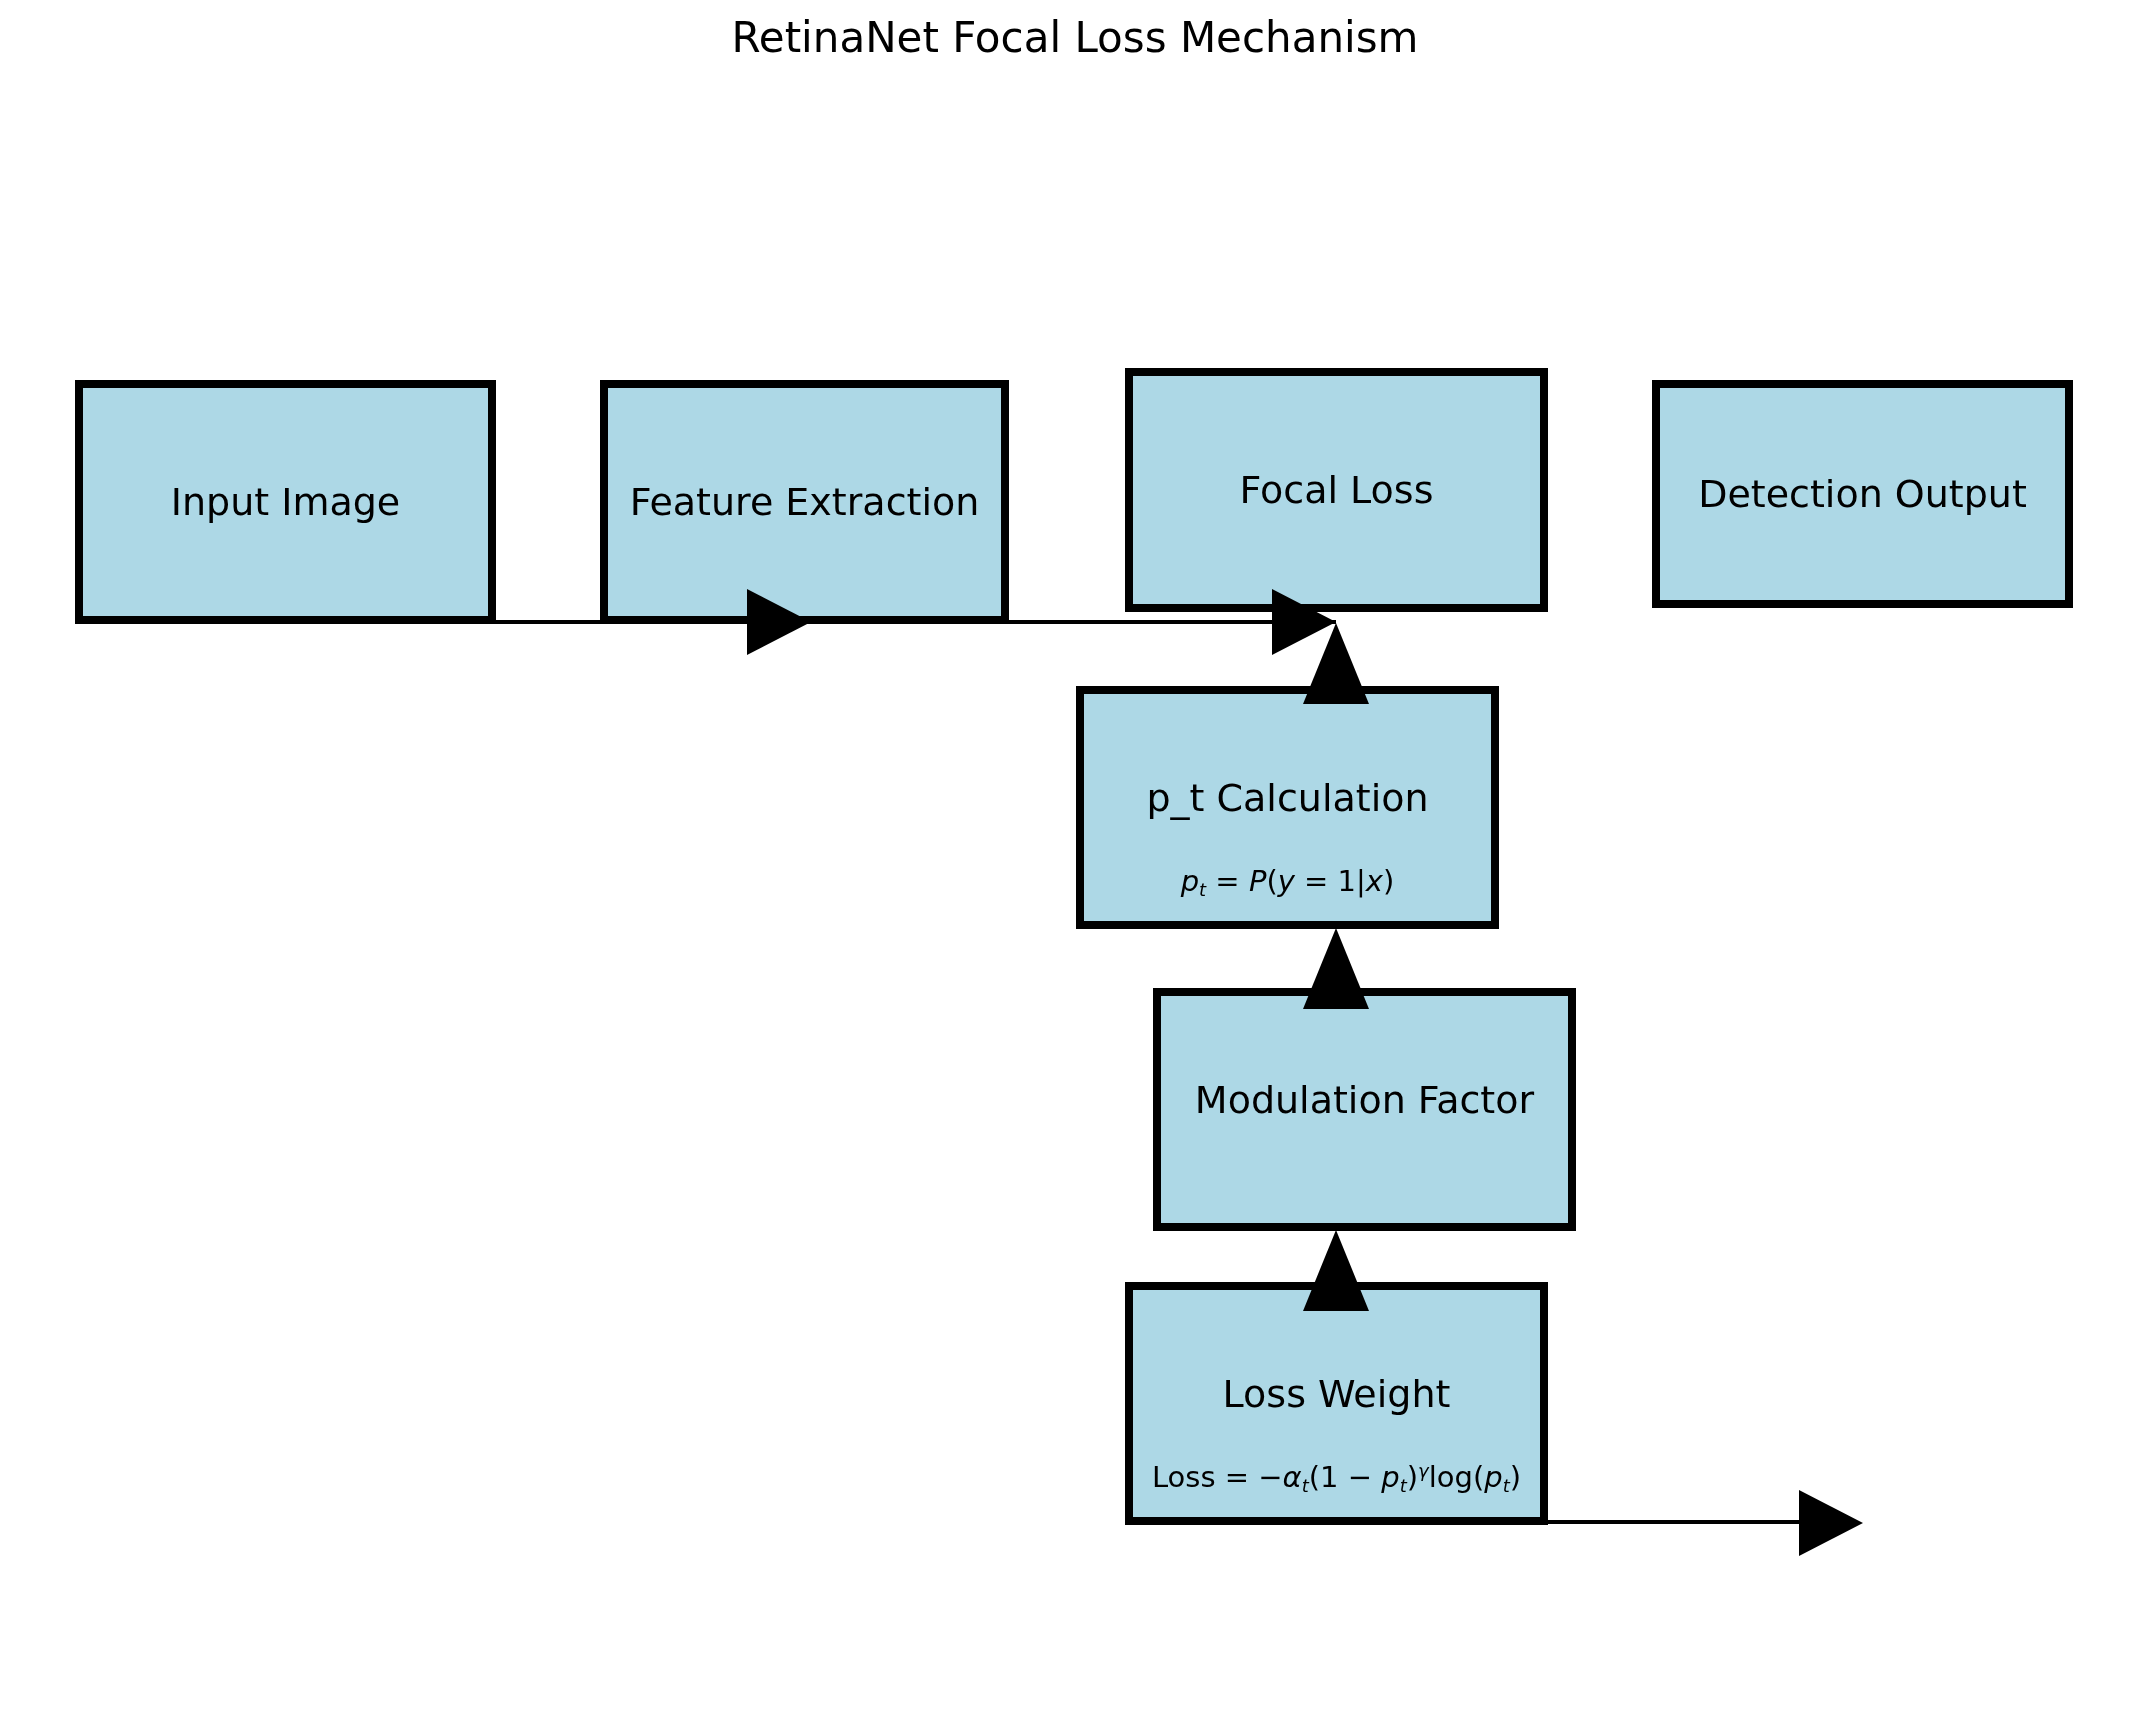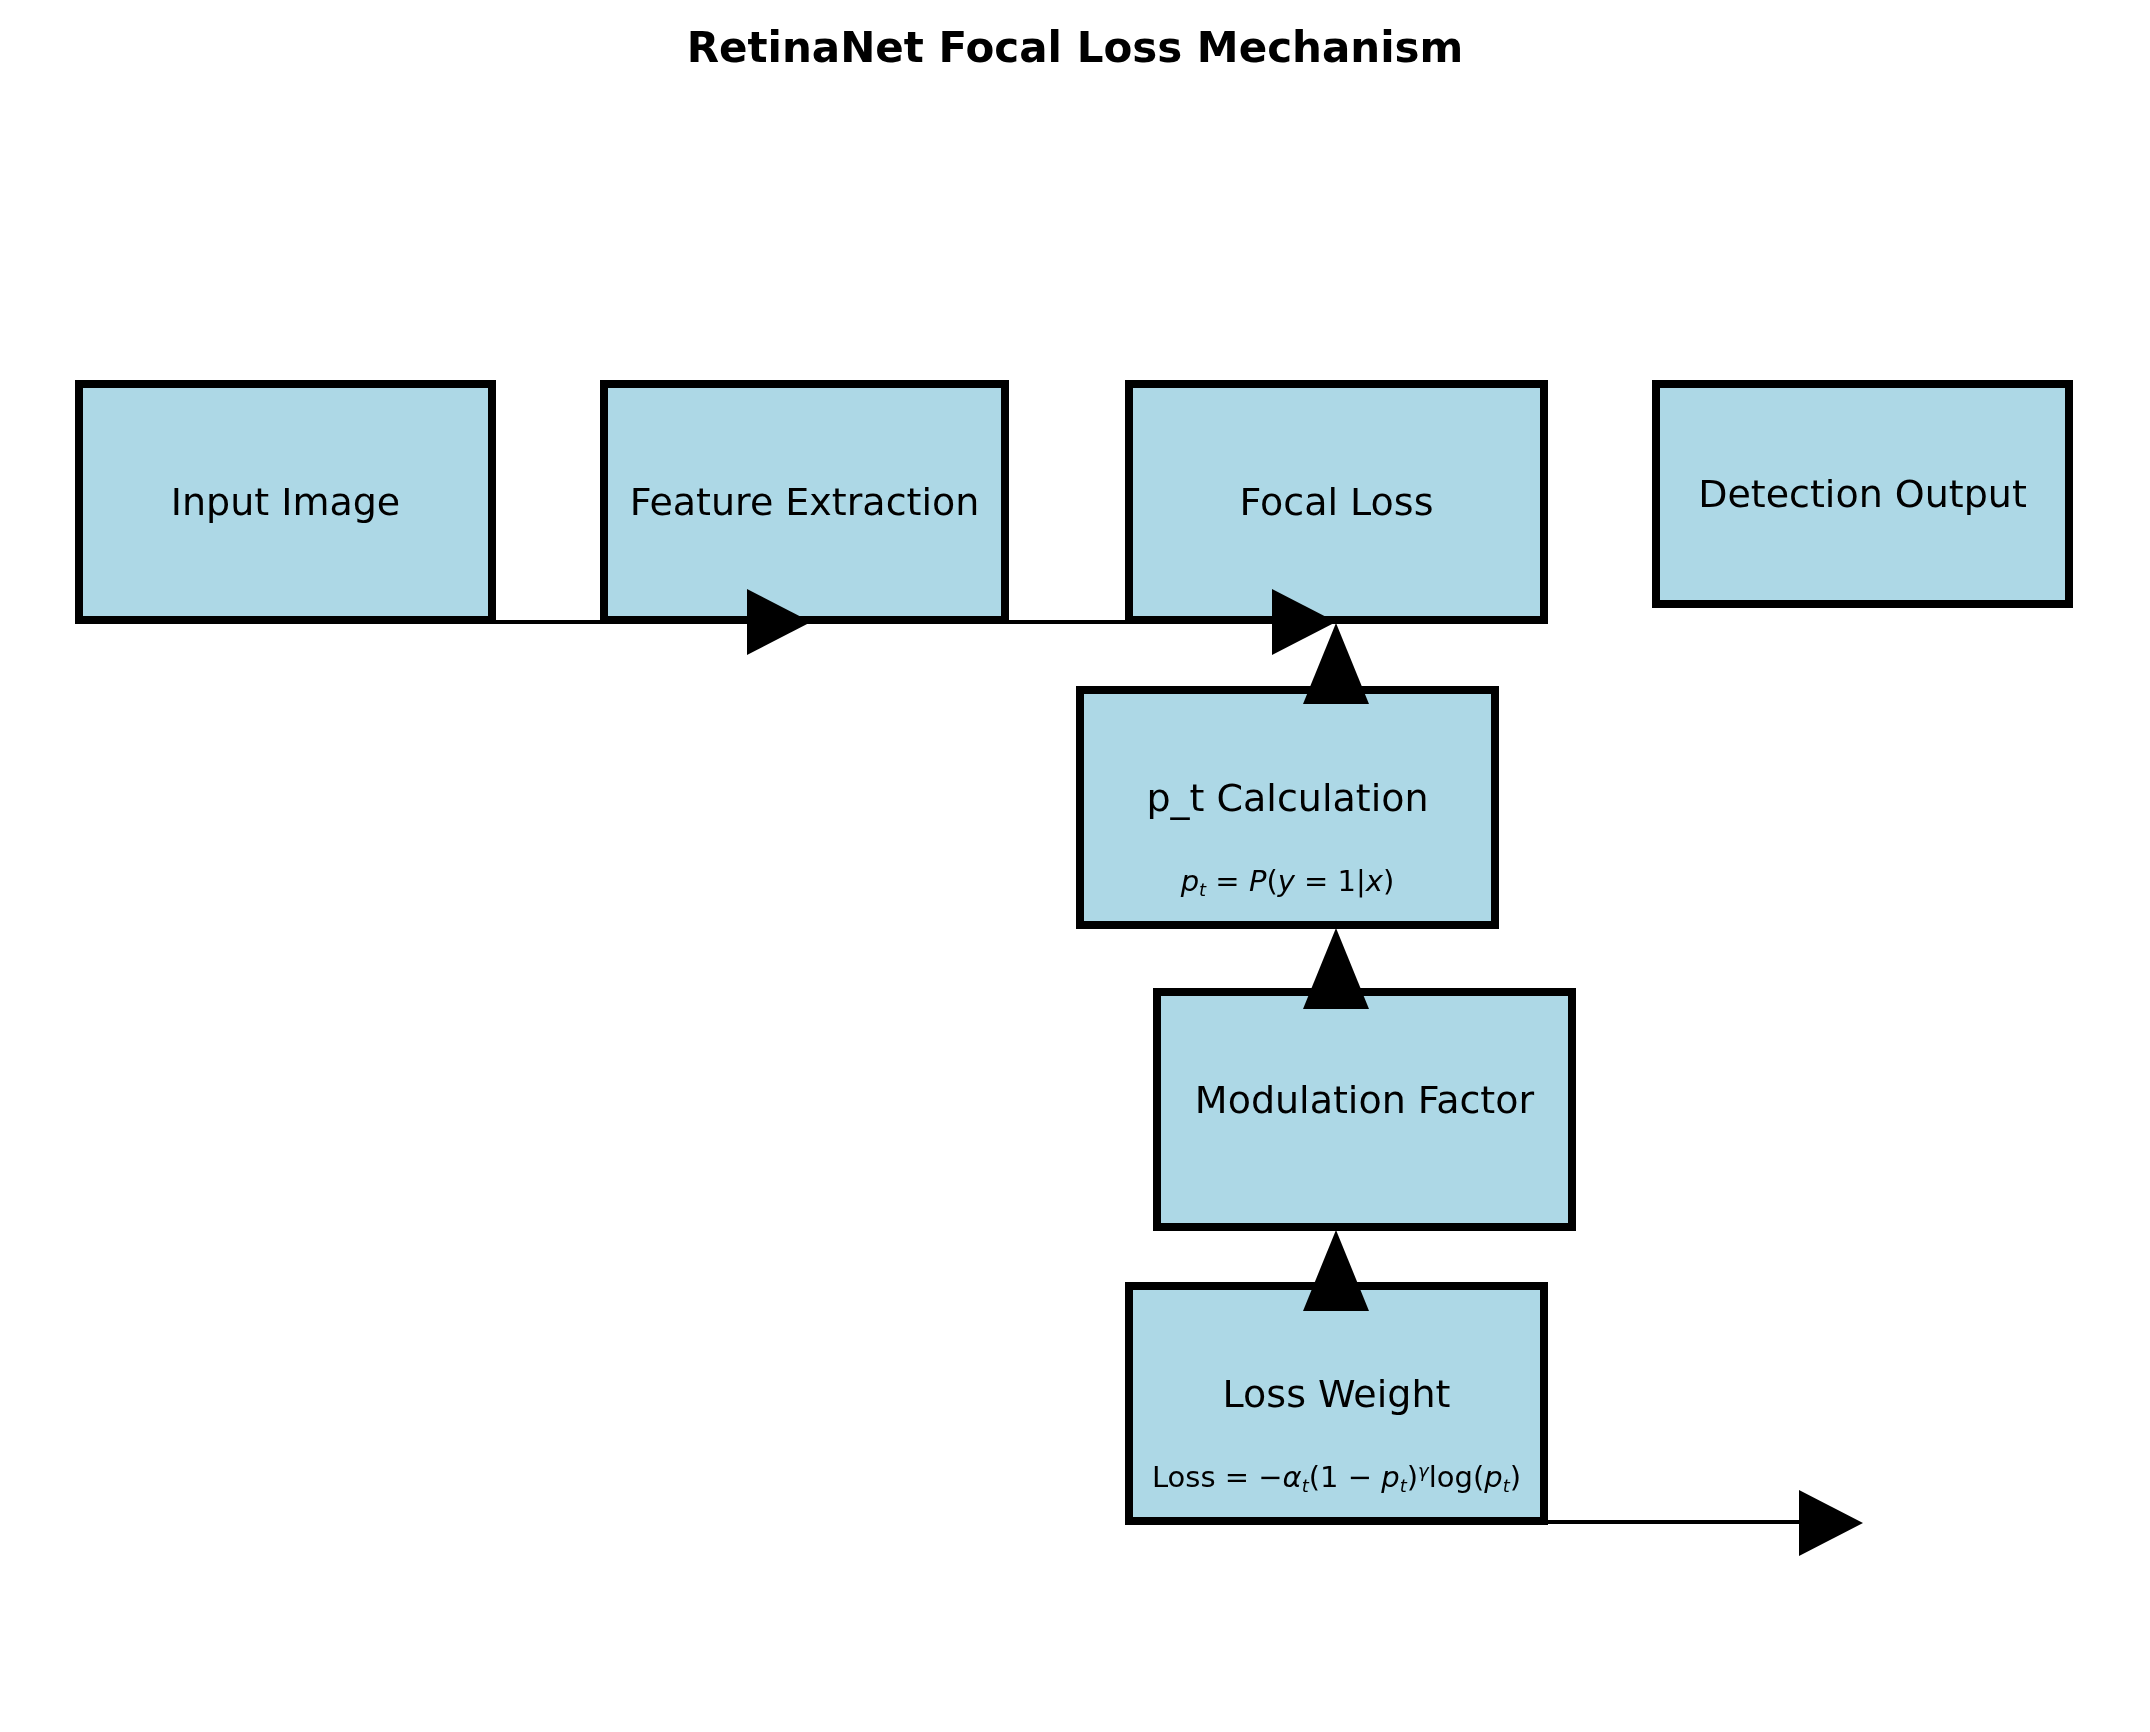--- a/index.html
+++ b/index.html
@@ -5,22 +5,22 @@
   :root{
     --fill:#ADD8E6; --line:#000000; --bg:#FFFFFF; --text:#000000;
   }
   html,body{margin:0;padding:0;}
   body{
     width:2151px;height:1733px;position:relative;overflow:hidden;
     background:var(--bg);color:var(--text);
     font-family:"DejaVu Sans","Liberation Sans",sans-serif;
   }
   .diagram-title{
-    position:absolute;left:1075px;top:23px;transform:translateX(-50%);
-    font-size:42px;font-weight:bold;white-space:nowrap;
+    position:absolute;left:1075px;top:13px;transform:translateX(-50%);
+    font-size:42px;font-weight:normal;white-space:nowrap;
   }
   .node{
     position:absolute;background:var(--fill);
     border:8.7px solid var(--line);box-sizing:border-box;z-index:2;
   }
   .node-label{
     position:absolute;left:50%;top:50%;transform:translate(-50%,-50%);
     font-weight:normal;font-size:38px;white-space:nowrap;
   }
   .node.has-formula .node-label{top:46%;}
@@ -38,21 +38,21 @@
     border-top:33px solid transparent;border-bottom:33px solid transparent;
     border-left:64px solid var(--line);
   }
   .tri-up{
     border-left:33px solid transparent;border-right:33px solid transparent;
     border-bottom:81px solid var(--line);
   }
   
   #node-input-image      {left:75px; top:380px; width:421px; height:244px;}
   #node-feature-extraction{left:600px; top:380px; width:409px; height:244px;}
-  #node-focal-loss       {left:1125px;top:380px; width:423px; height:244px;}
+  #node-focal-loss       {left:1125px;top:368px; width:423px; height:244px;}
   #node-detection-output {left:1652px;top:380px; width:421px; height:228px;}
   #node-pt-calculation   {left:1060px;top:686px; width:423px; height:243px;margin-left:16px;}
   #node-modulation-factor{left:1125px;top:988px;width:423px; height:243px;margin-left:28px;}
   #node-loss-weight      {left:1125px;top:1282px;width:423px; height:243px;}
   
   #edge-line-input-feature {left:286px; top:620px; width:525px;}
   #edge-line-feature-focal {left:811px;top:620px; width:525px;}
   #edge-line-lossweight-out{left:1336px;top:1520px;width:463px;}
   #arrow-input-feature {left:747px;top:589px;}
   #arrow-feature-focal {left:1272px;top:589px;}

